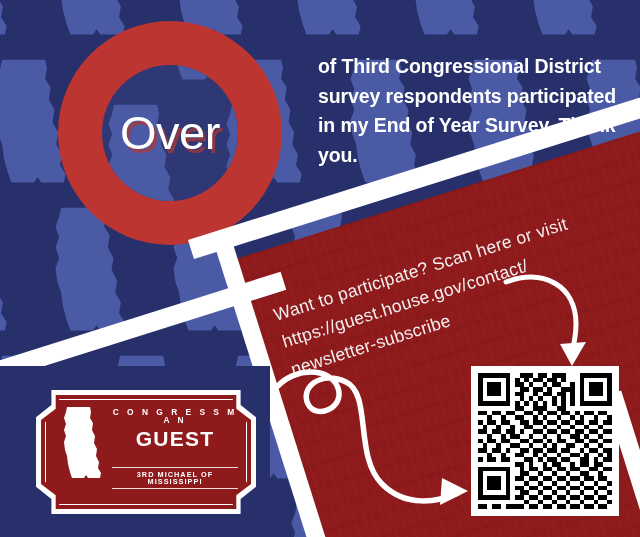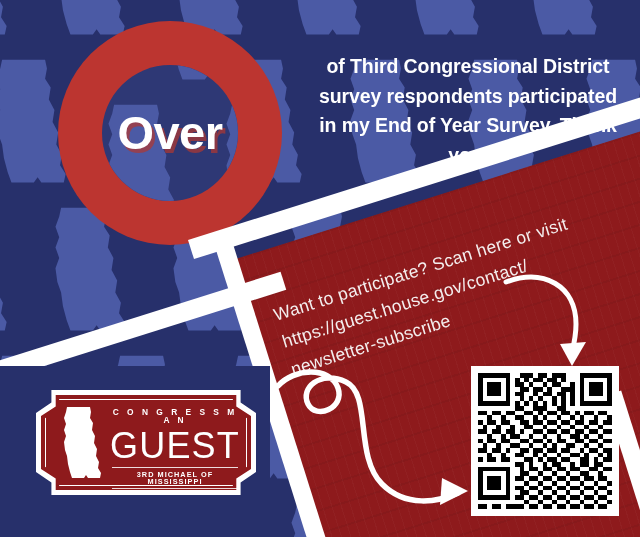--- a/index.html
+++ b/index.html
@@ -52,34 +52,34 @@
   }
   .ring-hole-shape .ms-shape path{fill:#4b5aa5;}
   .ring-text{
     position:absolute;inset:0;
     display:flex;flex-direction:column;
     align-items:center;justify-content:center;
     z-index:5;
   }
   .ring-text div{
     color:#ffffff;
-    font-weight:bold;
+    font-weight:normal;
     font-size:47px;
     line-height:1.24;
     letter-spacing:-0.5px;
     text-shadow:3px 4px 0 rgba(175,55,50,.72);
     white-space:nowrap;
   }
 
   
   .headline{
     position:absolute;
     left:318px;top:52px;
     width:300px;
-    text-align:center;
+    text-align:left;
     color:#ffffff;
     font-weight:bold;
     font-size:19.5px;
     line-height:1.52;
     letter-spacing:-0.1px;
     z-index:4;
   }
 
   
   .lower{
@@ -221,21 +221,21 @@
     grid-template-columns:repeat(29,1fr);
     grid-template-rows:repeat(29,1fr);
   }
   .qr-grid i{display:block;background:#ffffff;}
   .qr-grid i.on{background:#000000;}
 
   
   .logo{
     position:absolute;
     left:36px;top:390px;
-    width:220px;height:105px;
+    width:220px;height:124px;
     z-index:11;
   }
   .logo-outer{
     position:absolute;inset:0;
     background:#ffffff;
     clip-path:polygon(
       0% 22%, 7% 12%, 7% 0%, 93% 0%, 93% 12%, 100% 22%,
       100% 78%, 93% 88%, 93% 100%, 7% 100%, 7% 88%, 0% 78%);
   }
   .logo-inner{
@@ -268,22 +268,22 @@
   }
   .logo-congressman{
     font-size:8.4px;letter-spacing:3.0px;font-weight:bold;line-height:1;
     margin-bottom:3px;
   }
   .logo-michael{
     font-size:18.5px;letter-spacing:3.4px;font-weight:bold;line-height:1;
     margin-bottom:1px;
   }
   .logo-guest{
-    font-size:36px;letter-spacing:1.2px;font-weight:normal;line-height:1;
-    margin-bottom:3px;
+    font-size:21px;letter-spacing:1.2px;font-weight:bold;line-height:1;
+    margin-bottom:18px;
   }
   .logo-rule{
     height:1px;background:#ffffff;opacity:.85;margin:2px 2px 3px;
   }
   .logo-district{
     font-size:7.3px;letter-spacing:1.05px;font-weight:bold;line-height:1;
     margin-bottom:3px;
   }
 </style>
 </head>

